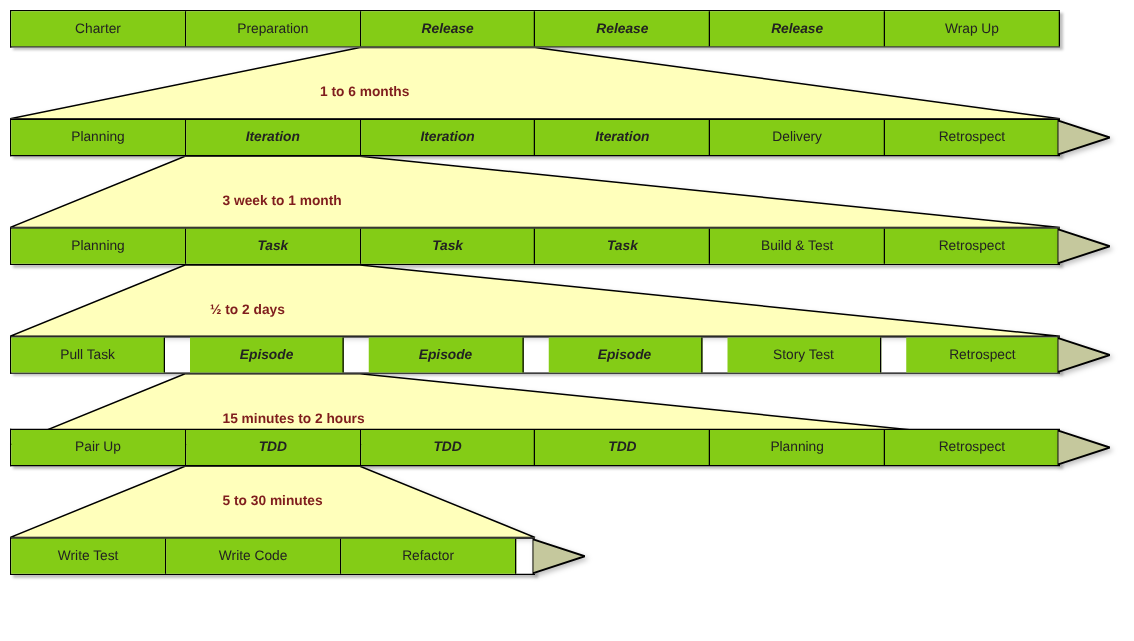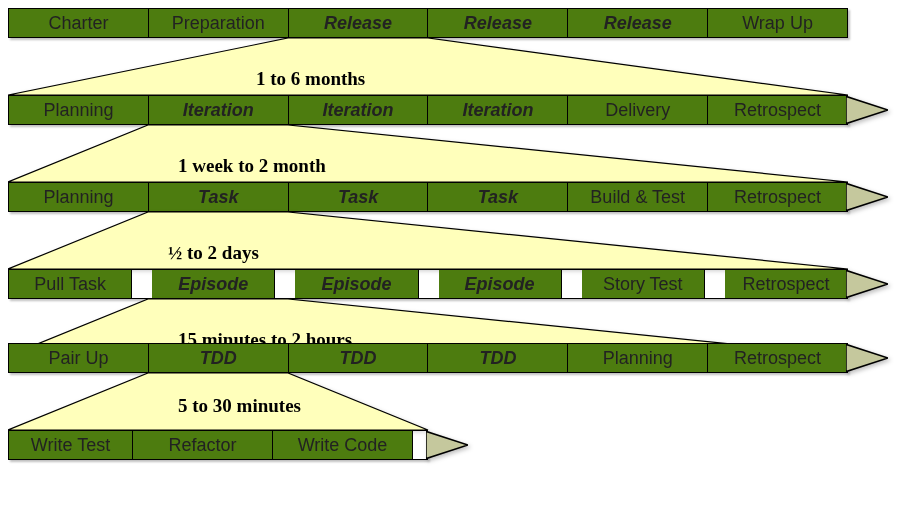--- a/index.html
+++ b/index.html
@@ -21,48 +21,47 @@
     display: flex;
     height: 30px;
     border: 1.5px solid #000;
     box-shadow: 2px 2px 2px rgba(0,0,0,0.25);
     border-right: none;
   }
   .cell {
     display: flex;
     align-items: center;
     justify-content: center;
-    background: #4d7c0f;
+    background: #84cc16;
     border-right: 1.5px solid #000;
-    font-size: 18px;
+    font-size: 11px;
     color: #222;
     padding: 0 4px;
     white-space: nowrap;
   }
   .it { font-style: italic; font-weight: bold; }
   .arrow {
     filter: drop-shadow(2px 2px 2px rgba(0,0,0,0.25));
   }
   .gap {
     height: 57px;
     position: relative;
   }
   .trap {
     position: absolute;
     top: 0;
     left: 0;
     filter: drop-shadow(2px 2px 2px rgba(0,0,0,0.2));
   }
   .duration {
     position: absolute;
-    font-size: 19px;
-    color: #000000;
+    font-size: 11px;
+    color: #7f1d1d;
     font-weight: 600;
     white-space: nowrap;
-    font-family: Liberation Serif, serif;
   }
 </style>
 </head>
 <body>
 
 <div id="diagram">
     <div class="row">
       <div class="boxes" style="width: 840px;">
         <div class="cell" style="width: 140px;">Charter</div>
         <div class="cell" style="width: 140px;">Preparation</div>
@@ -90,21 +89,21 @@
       <div style="margin-left: -2px; display: flex; align-items: center;">
         <svg class="arrow" width="42" height="44" viewBox="0 0 42 44">
     <polygon points="0,8.36 0,35.64 42,22" fill="#c5c89d" stroke="#000" stroke-width="1.5"></polygon>
   </svg>
       </div>
     </div>
     <div class="gap" style="height: 57px;">
       <svg class="trap" width="842" height="57" viewBox="0 0 842 57">
     <polygon points="140,0 280,0 840,57 0,57" fill="#ffffbb" stroke="#000" stroke-width="1.2"></polygon>
   </svg>
-      <div class="duration" style="left: 170px; top: 30px;">1 week to 2 month</div>
+      <div class="duration" style="left: 170px; top: 30px;">3 week to 1 month</div>
     </div>
     <div class="row">
       <div class="boxes" style="width: 840px;">
         <div class="cell" style="width: 140px;">Planning</div>
         <div class="cell it" style="width: 140px;">Task</div>
         <div class="cell it" style="width: 140px;">Task</div>
         <div class="cell it" style="width: 140px;">Task</div>
         <div class="cell" style="width: 140px;">Build &amp; Test</div>
         <div class="cell" style="width: 140px;">Retrospect</div>
       </div>
@@ -158,22 +157,22 @@
     </div>
     <div class="gap" style="height: 57px;">
       <svg class="trap" width="422" height="57" viewBox="0 0 422 57">
     <polygon points="140,0 280,0 420,57 0,57" fill="#ffffbb" stroke="#000" stroke-width="1.2"></polygon>
   </svg>
       <div class="duration" style="left: 170px; top: 22px;">5 to 30 minutes</div>
     </div>
     <div class="row">
       <div class="boxes" style="width: 420px;">
         <div class="cell" style="width: 124px;">Write Test</div>
+        <div class="cell" style="width: 140px;">Write Code</div>
         <div class="cell" style="width: 140px;">Refactor</div>
-        <div class="cell" style="width: 140px;">Write Code</div>
       </div>
       <div style="margin-left: -2px; display: flex; align-items: center;">
         <svg class="arrow" width="42" height="44" viewBox="0 0 42 44">
     <polygon points="0,8.36 0,35.64 42,22" fill="#c5c89d" stroke="#000" stroke-width="1.5"></polygon>
   </svg>
       </div>
     </div>
   </div>
 
 </body></html>

